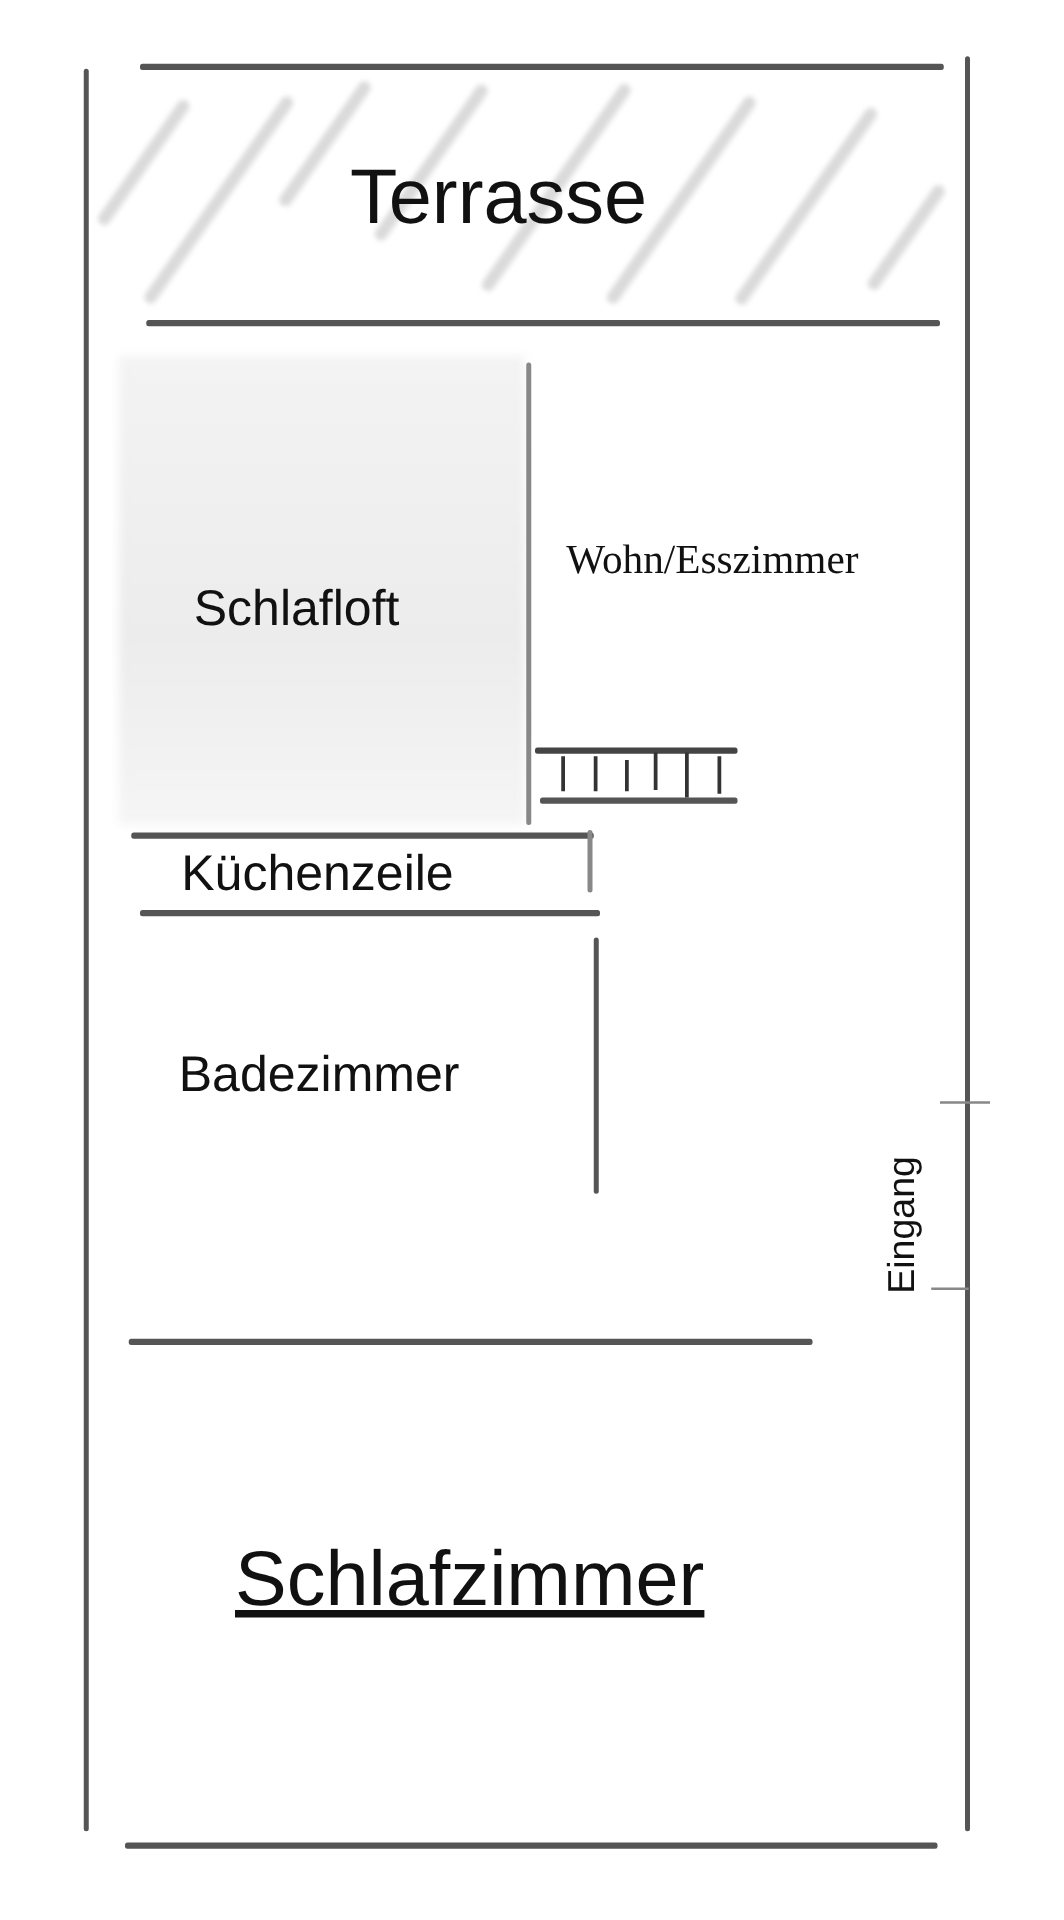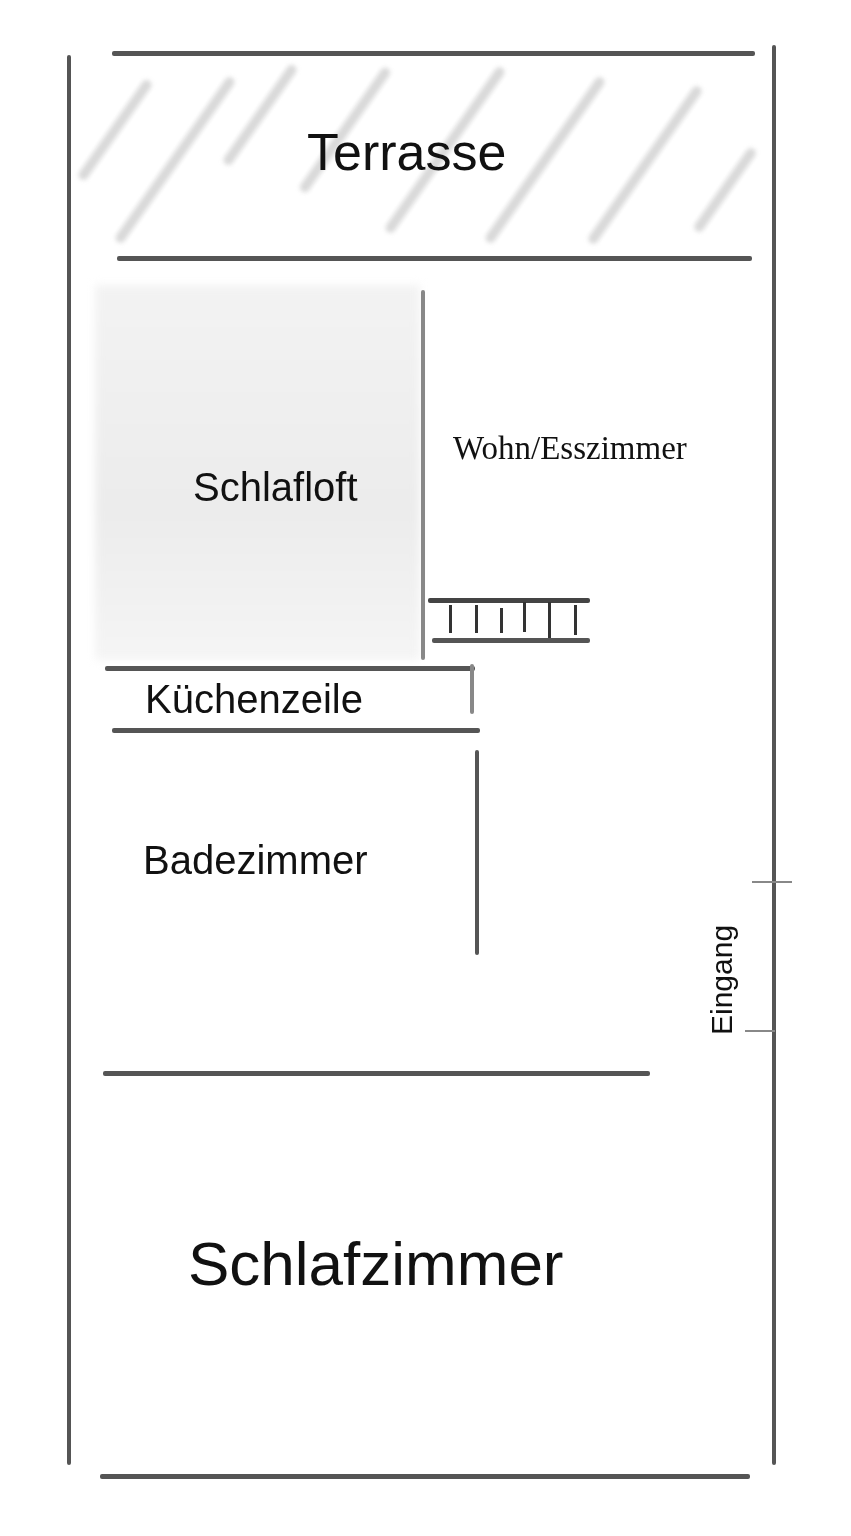--- a/index.html
+++ b/index.html
@@ -53,20 +53,20 @@
   <div class="wall h" style="left:105px;top:666px;width:370px;"></div>
   <div class="wall v" style="left:470px;top:664px;height:50px;background:#888;"></div>
   <div class="wall h" style="left:112px;top:728px;width:368px;"></div>
 
   <div class="wall v" style="left:475px;top:750px;height:205px;"></div>
   <div class="wall h" style="left:103px;top:1071px;width:547px;"></div>
 
   <div class="tick" style="left:752px;top:881px;width:40px;"></div>
   <div class="tick" style="left:745px;top:1030px;width:30px;"></div>
 
-  <div class="label" style="left:280px;top:122px;font-size:52px;margin-left:27px;">Terrasse</div>
-  <div class="label" style="left:155px;top:465px;font-size:40px;margin-left:38px;">Schlafloft</div>
+  <div class="label" style="left:280px;top:122px;font-size:62px;">Terrasse</div>
+  <div class="label" style="left:155px;top:465px;font-size:40px;">Schlafloft</div>
   <div class="label" style="left:453px;top:430px;font-size:33px;font-family:Liberation Serif, serif;">Wohn/Esszimmer</div>
   <div class="label" style="left:143px;top:838px;font-size:40px;">Badezimmer</div>
   <div class="label" style="left:145px;top:677px;font-size:40px;">Küchenzeile</div>
   <div class="label" style="left:705px;top:1035px;font-size:30px;transform:rotate(-90deg);transform-origin:left top;">Eingang</div>
-  <div class="label" style="left:188px;top:1228px;font-size:62px;">Schlafzimmer</div>
+  <div class="label" style="left:188px;top:1228px;font-size:62px;text-decoration:underline;">Schlafzimmer</div>
 </div>
 
 </body></html>

